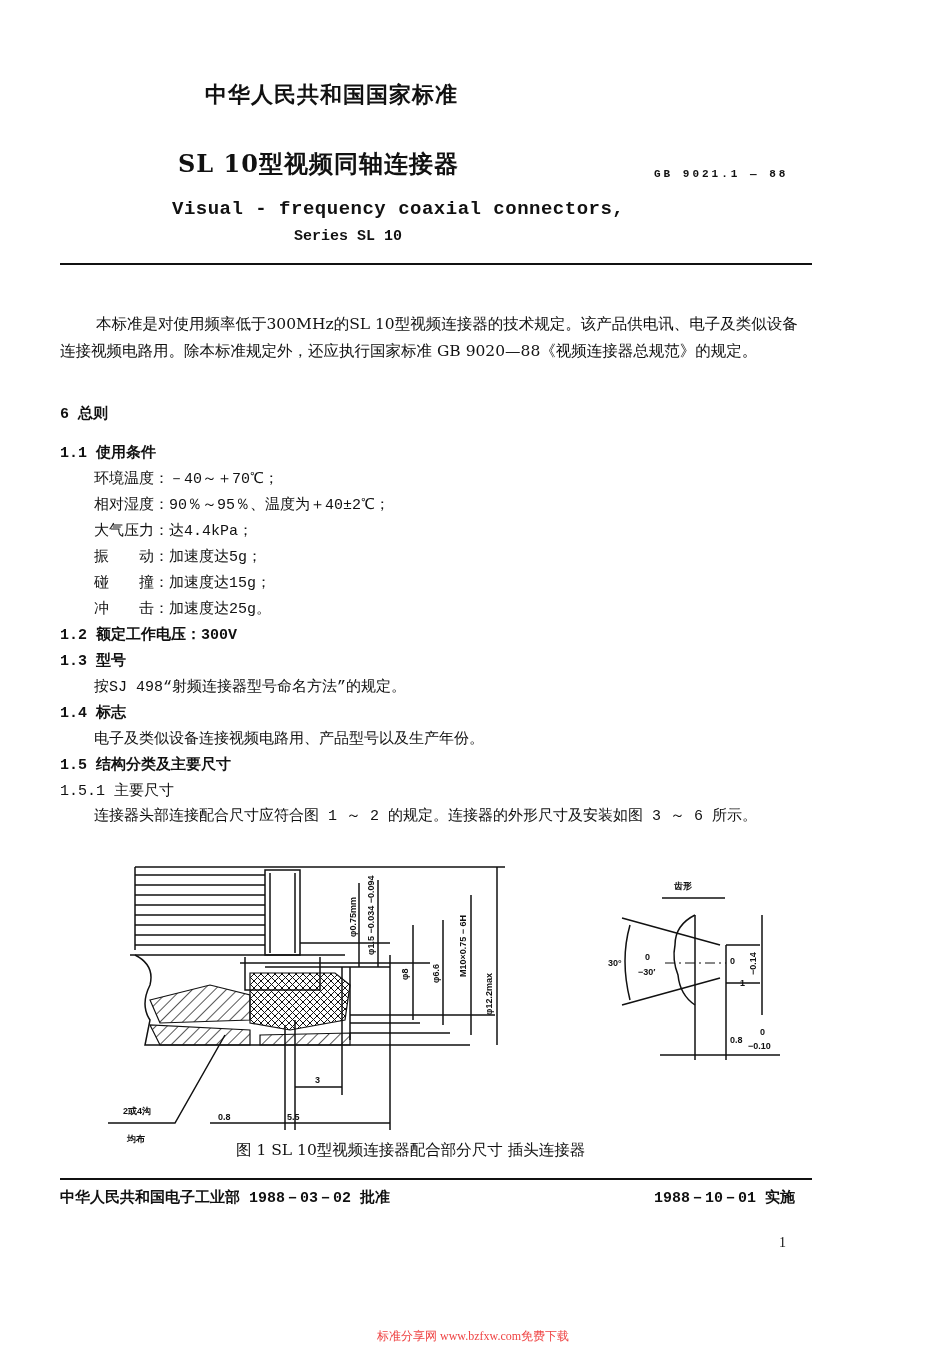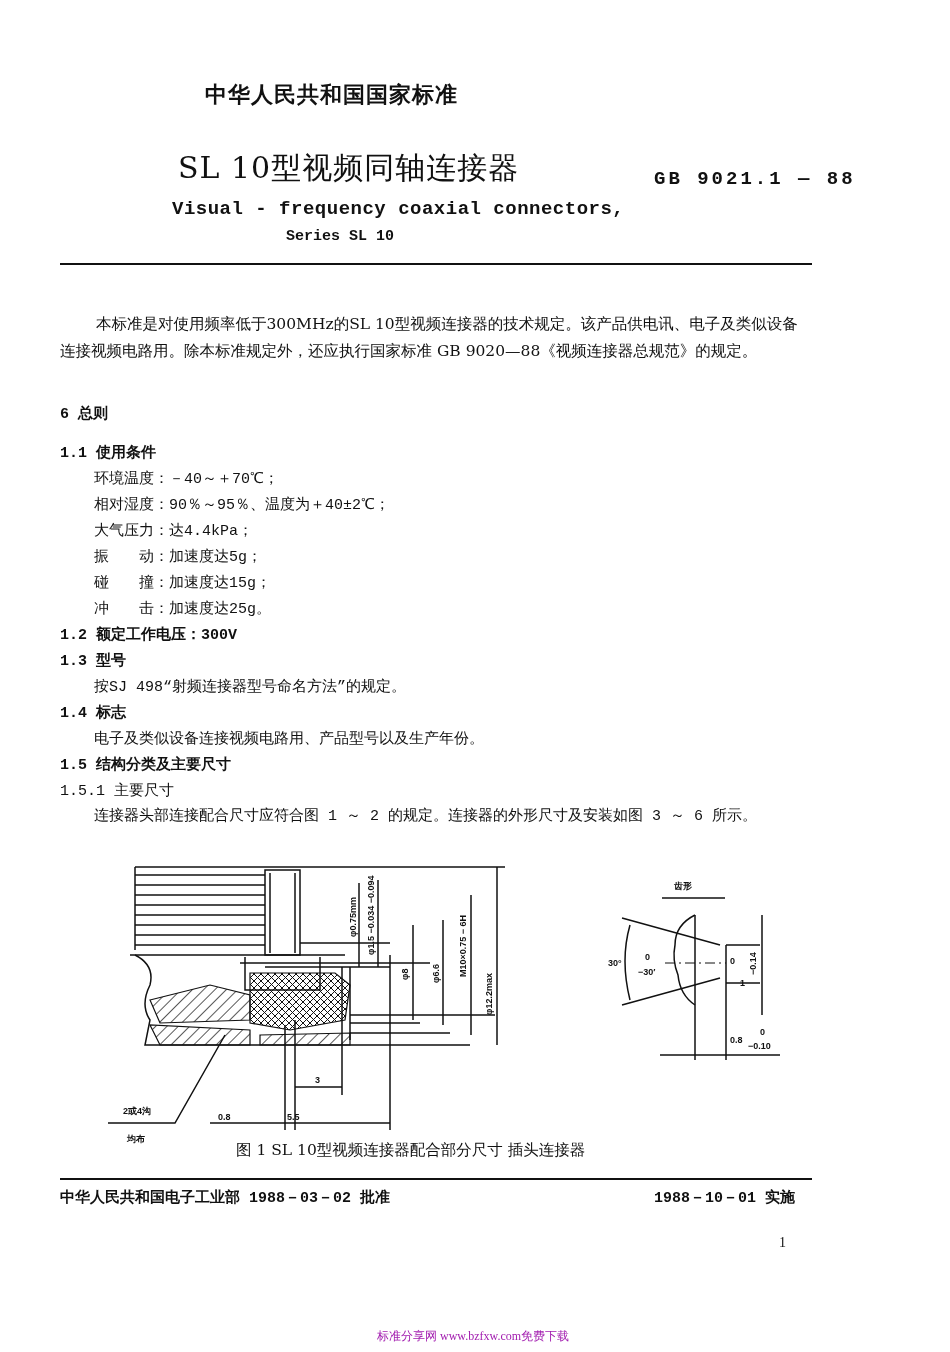--- a/index.html
+++ b/index.html
@@ -1,31 +1,31 @@
 <!DOCTYPE html>
 <html><head>
 <meta charset="utf-8">
 <style>
   html, body { margin:0; padding:0; background:#ffffff; }
   body { width:950px; height:1352px; position:relative; overflow:hidden; color:#111; font-family:"DejaVu Sans", sans-serif; }
   .abs { position:absolute; white-space:nowrap;font-family:Liberation Mono, monospace; }
   .hdr-std { left:205px; top:80px; font-size:22px; font-weight:bold; letter-spacing:1px; }
-  .title { left:178px; top:148px; font-size:30px; font-weight:normal; font-family:"DejaVu Serif", serif; letter-spacing:1px; }
-  .gbno { left:654px; top:168px; font-size:19px; font-weight:bold; letter-spacing:3px; font-family:"Liberation Mono", monospace; }
+  .title { left:178px; top:148px; font-size:24px; font-weight:bold; font-family:"DejaVu Serif", serif; letter-spacing:1px; }
+  .gbno { left:654px; top:168px; font-size:11px; font-weight:bold; letter-spacing:3px; font-family:"Liberation Mono", monospace; }
   .en1 { left:172px; top:198px; font-size:19px; font-weight:bold; font-family:"Liberation Mono", monospace; letter-spacing:0.5px; }
-  .en2 { left:286px; top:228px; font-size:15px; font-weight:bold; font-family:"Liberation Mono", monospace; }
+  .en2 { left:294px; top:228px; font-size:15px; font-weight:bold; font-family:"Liberation Mono", monospace; }
   .rule { position:absolute; background:#111; }
   .para { left:60px; top:311px; width:750px; font-size:15.5px; line-height:27px; white-space:normal; text-indent:36px; font-family:"DejaVu Serif", serif; }
   .sec { font-size:15px; font-weight:bold; }
   .item { font-size:15px; }
   .caption { left:236px; top:1140px; font-size:15.5px; font-family:"DejaVu Serif", serif; }
   .foot-left { left:60px; top:1188px; font-size:15px; font-weight:bold; }
   .foot-right { left:654px; top:1188px; font-size:15px; font-weight:bold; }
   .pageno { left:779px; top:1235px; font-size:14px; font-family:"Liberation Serif", serif; }
-  .water { left:377px; top:1328px; font-size:12px; color:#a21caf; font-family:"Liberation Serif", serif; }
+  .water { left:377px; top:1328px; font-size:12px; color:#ef4444; font-family:"Liberation Serif", serif; }
   .diag { position:absolute; }
   .dlabel { font-family:"Liberation Sans", sans-serif; font-size:9px; font-weight:bold; }
 </style>
 </head>
 <body>
 
 <div class="abs hdr-std">中华人民共和国国家标准</div>
 <div class="abs title">SL 10型视频同轴连接器</div>
 <div class="abs gbno">GB 9021.1 — 88</div>
 <div class="abs en1">Visual - frequency   coaxial  connectors,</div>

